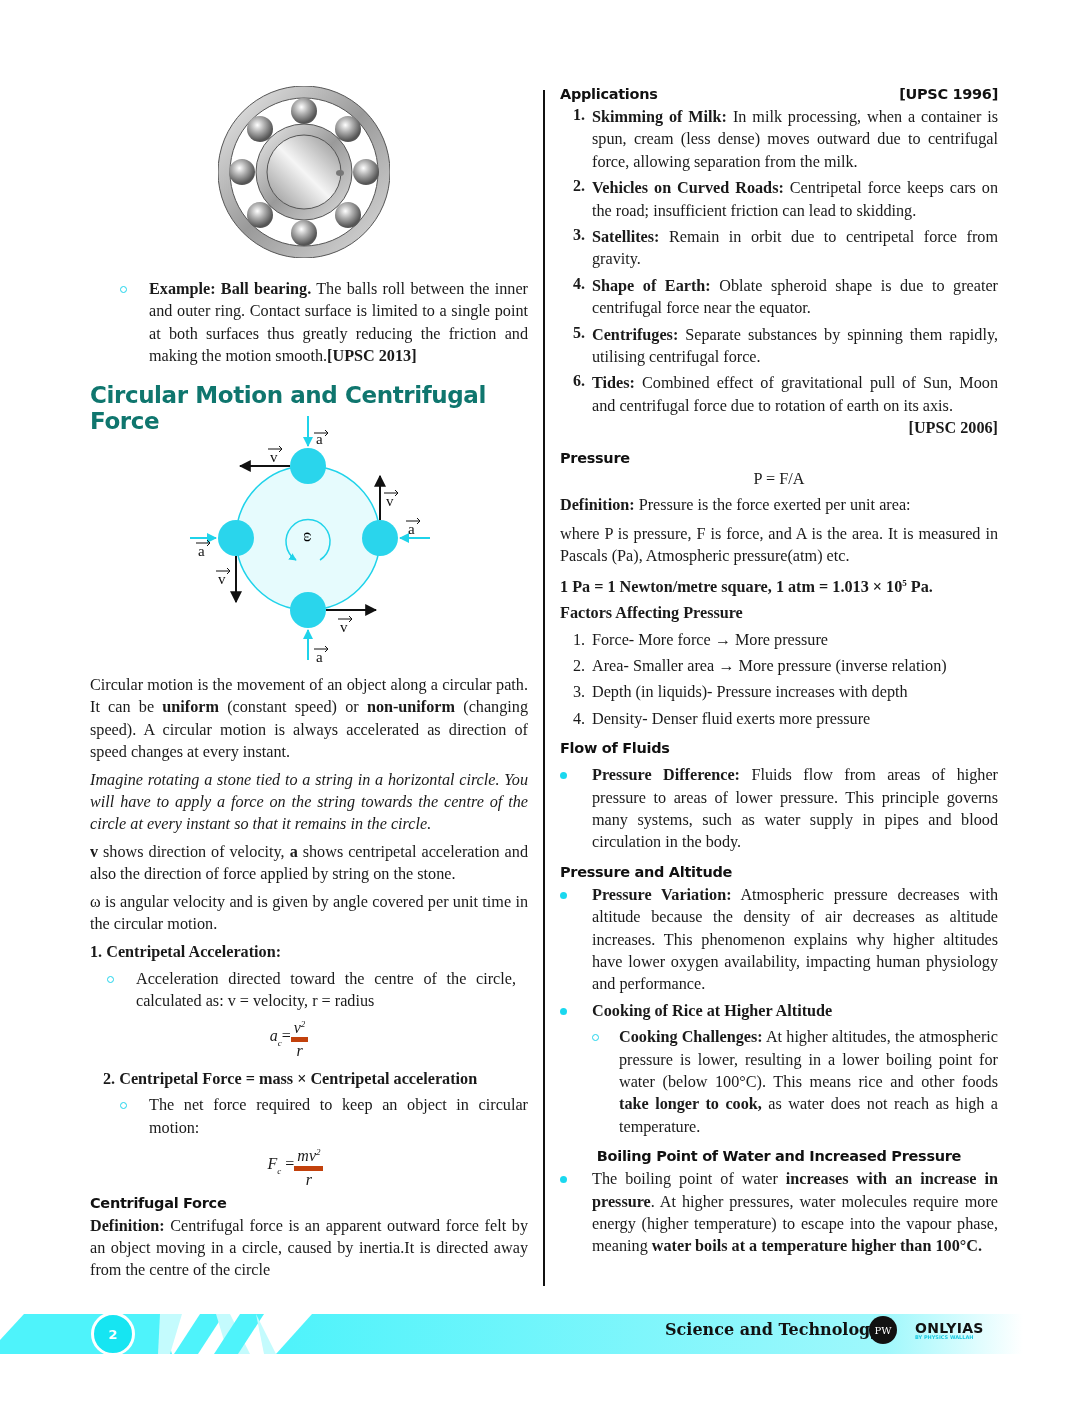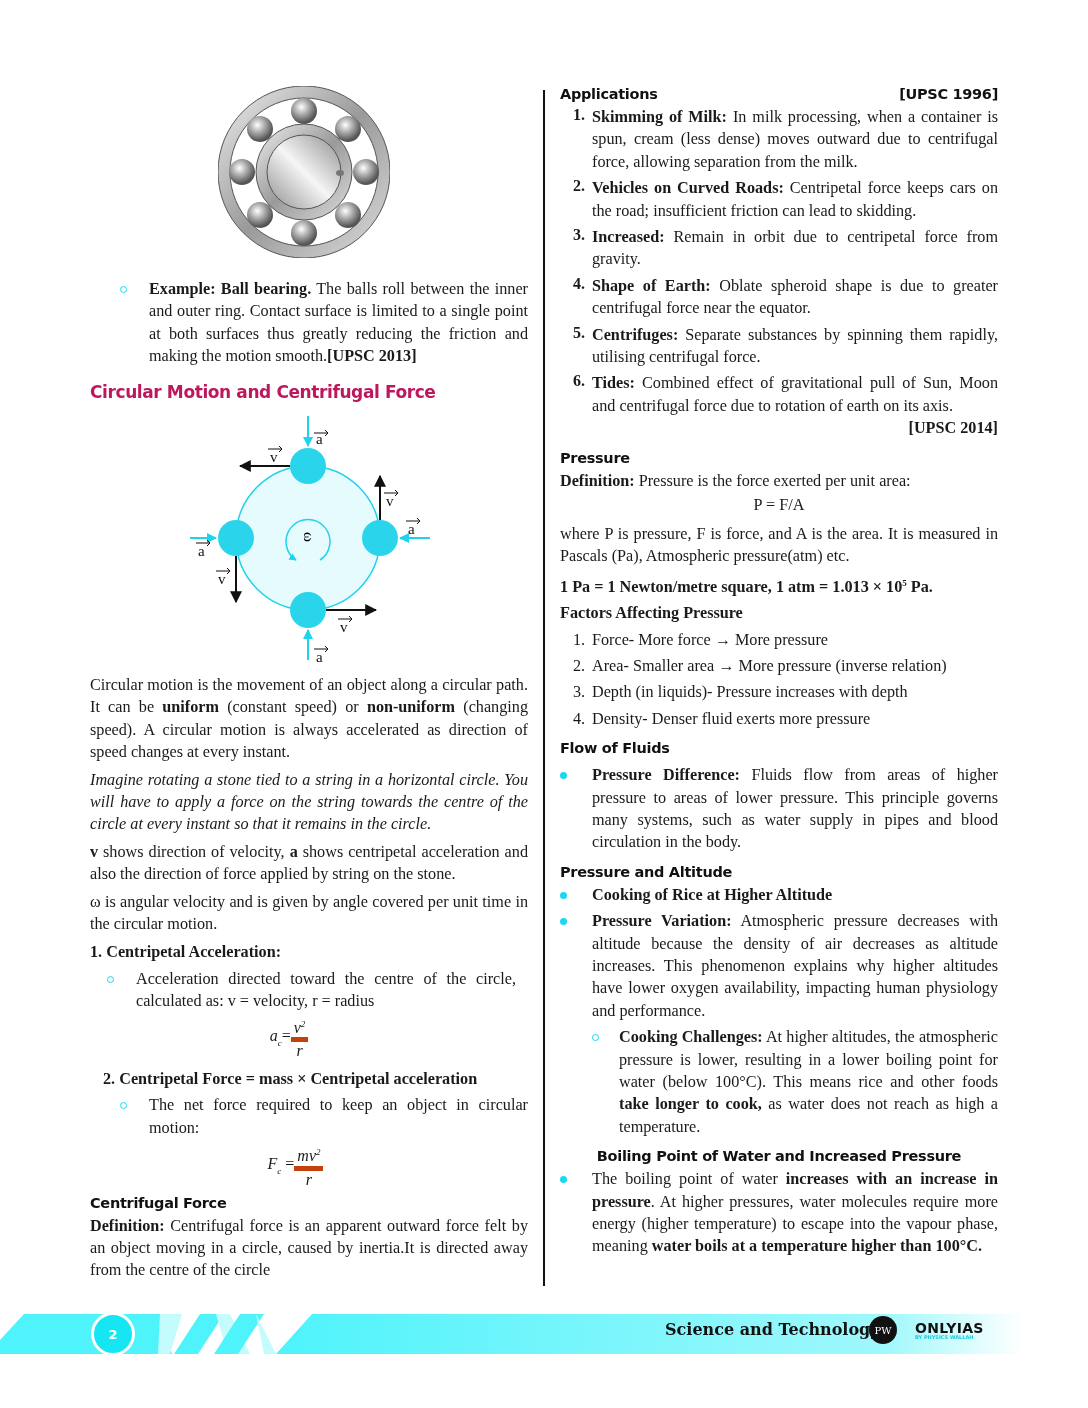--- a/index.html
+++ b/index.html
@@ -4,21 +4,21 @@
 <style>
   html, body { margin:0; padding:0; background:#ffffff; }
   body { width:1088px; height:1408px; position:relative; overflow:hidden; font-family:"Liberation Serif", serif; color:#1a1a1a; }
   .col { position:absolute; top:86px; }
   .left { left:90px; width:438px; }
   .right { left:560px; width:438px; }
   .divider { position:absolute; left:543px; top:90px; width:2px; height:1196px; background:#111; }
   p { margin:0; font-size:16.2px; line-height:22.4px; text-align:justify; }
   b { font-weight:bold; }
   .h-sans { font-family:"DejaVu Sans", sans-serif; font-weight:bold; font-size:14.5px; letter-spacing:-0.3px; color:#111; }
-  .h-cyan { font-family:"DejaVu Sans", sans-serif; font-weight:bold; font-size:17px; color:#be185d; letter-spacing:-0.4px;text-align:center; }
+  .h-cyan { font-family:"DejaVu Sans", sans-serif; font-weight:bold; font-size:23px; color:#0f766e; letter-spacing:-0.4px; }
   .bullet-row { display:flex; align-items:flex-start; }
   .ring { width:7px; height:7px; border:1.6px solid #21d4ec; border-radius:50%; margin-top:8px; flex:none; box-sizing:border-box; }
   .dot { width:7px; height:7px; background:#1ad8ef; border-radius:50%; margin-top:8px; flex:none; }
   .num { font-weight:bold; flex:none; }
   .formula { text-align:center; font-style:italic; font-size:16px; }
   .frac { display:inline-flex; flex-direction:column; align-items:center; vertical-align:middle; }
   .frac .n { border-bottom:5px solid #c2410c; padding:0 3px; line-height:18px; }
   .frac .d { line-height:18px; }
   sup { font-size:9px; }
   sub { font-size:9px; }
@@ -180,39 +180,39 @@
     <div class="bullet-row">
         <span class="num" style="width:19px;">1.</span>
         <p style="width:406px;"><b>Skimming of Milk:</b><span> In milk processing, when a container is spun, cream (less dense) moves outward due to centrifugal force, allowing separation from the milk.</span></p>
       </div>
     <div class="bullet-row" style="margin-top:4px;">
         <span class="num" style="width:19px;">2.</span>
         <p style="width:406px;"><b>Vehicles on Curved Roads:</b><span> Centripetal force keeps cars on the road; insufficient friction can lead to skidding.</span></p>
       </div>
     <div class="bullet-row" style="margin-top:4px;">
         <span class="num" style="width:19px;">3.</span>
-        <p style="width:406px;"><b>Increased:</b><span> Remain in orbit due to centripetal force from gravity.</span></p>
+        <p style="width:406px;"><b>Satellites:</b><span> Remain in orbit due to centripetal force from gravity.</span></p>
       </div>
     <div class="bullet-row" style="margin-top:4px;">
         <span class="num" style="width:19px;">4.</span>
         <p style="width:406px;"><b>Shape of Earth:</b><span> Oblate spheroid shape is due to greater centrifugal force near the equator.</span></p>
       </div>
     <div class="bullet-row" style="margin-top:4px;">
         <span class="num" style="width:19px;">5.</span>
         <p style="width:406px;"><b>Centrifuges:</b><span> Separate substances by spinning them rapidly, utilising centrifugal force.</span></p>
       </div>
     <div class="bullet-row" style="margin-top:4px;">
         <span class="num" style="width:19px;">6.</span>
-        <p style="width:406px;"><b>Tides:</b><span> Combined effect of gravitational pull of Sun, Moon and centrifugal force due to rotation of earth on its axis.</span><b style="float:right;">[UPSC 2014]</b></p>
+        <p style="width:406px;"><b>Tides:</b><span> Combined effect of gravitational pull of Sun, Moon and centrifugal force due to rotation of earth on its axis.</span><b style="float:right;">[UPSC 2006]</b></p>
       </div>
   </div>
 
   <div class="h-sans" style="margin-top:10px;">Pressure</div>
+  <p style="text-align:center; margin-top:2px;">P = F/A</p>
   <p style="margin-top:4px;"><b>Definition:</b><span> Pressure is the force exerted per unit area:</span></p>
-  <p style="text-align:center; margin-top:2px;">P = F/A</p>
   <p style="margin-top:6px;">where P is pressure, F is force, and A is the area. It is measured in Pascals (Pa), Atmospheric pressure(atm) etc.</p>
   <p style="margin-top:4px;"><b><span>1 Pa = 1 Newton/metre square,  1 atm = 1.013 × 10</span><sup>5</sup><span> Pa.</span></b></p>
   <p style="margin-top:4px;"><b>Factors Affecting Pressure</b></p>
   <div style="margin-left:13px; margin-top:4px;">
     <div class="bullet-row">
         <span style="width:19px; font-size:16.2px; line-height:22.4px;">1.</span>
         <p>Force- More force → More pressure</p>
       </div>
     <div class="bullet-row" style="margin-top:4px;">
         <span style="width:19px; font-size:16.2px; line-height:22.4px;">2.</span>
@@ -230,25 +230,25 @@
 
   <div class="h-sans" style="margin-top:10px;">Flow of Fluids</div>
   <div class="bullet-row" style="margin-top:8px;">
     <span class="dot"></span>
     <p style="margin-left:25px; width:406px;"><b>Pressure Difference:</b><span> Fluids flow from areas of higher pressure to areas of lower pressure. This principle governs many systems, such as water supply in pipes and blood circulation in the body.</span></p>
   </div>
 
   <div class="h-sans" style="margin-top:10px;">Pressure and Altitude</div>
   <div class="bullet-row" style="margin-top:4px;">
     <span class="dot"></span>
+    <p style="margin-left:25px; width:406px;"><b>Pressure Variation:</b><span> Atmospheric pressure decreases with altitude because the density of air decreases as altitude increases. This phenomenon explains why higher altitudes have lower oxygen availability, impacting human physiology and performance.</span></p>
+  </div>
+  <div class="bullet-row" style="margin-top:4px;">
+    <span class="dot"></span>
     <p style="margin-left:25px; width:406px;"><b>Cooking of Rice at Higher Altitude</b></p>
-  </div>
-  <div class="bullet-row" style="margin-top:4px;">
-    <span class="dot"></span>
-    <p style="margin-left:25px; width:406px;"><b>Pressure Variation:</b><span> Atmospheric pressure decreases with altitude because the density of air decreases as altitude increases. This phenomenon explains why higher altitudes have lower oxygen availability, impacting human physiology and performance.</span></p>
   </div>
   <div class="bullet-row" style="margin-top:4px; margin-left:32px;">
     <span class="ring"></span>
     <p style="margin-left:20px; width:380px;"><b>Cooking Challenges:</b><span> At higher altitudes, the atmospheric pressure is lower, resulting in a lower boiling point for water (below 100°C). This means rice and other foods </span><b>take longer to cook,</b><span> as water does not reach as high a temperature.</span></p>
   </div>
 
   <div class="h-sans" style="margin-top:10px;text-align:center;">Boiling Point of Water and Increased Pressure</div>
   <div class="bullet-row" style="margin-top:4px;">
     <span class="dot"></span>
     <p style="margin-left:25px; width:406px;"><span>The boiling point of water </span><b>increases with an increase in pressure</b><span>. At higher pressures, water molecules require more energy (higher temperature) to escape into the vapour phase, meaning </span><b>water boils at a temperature higher than 100°C.</b></p>

